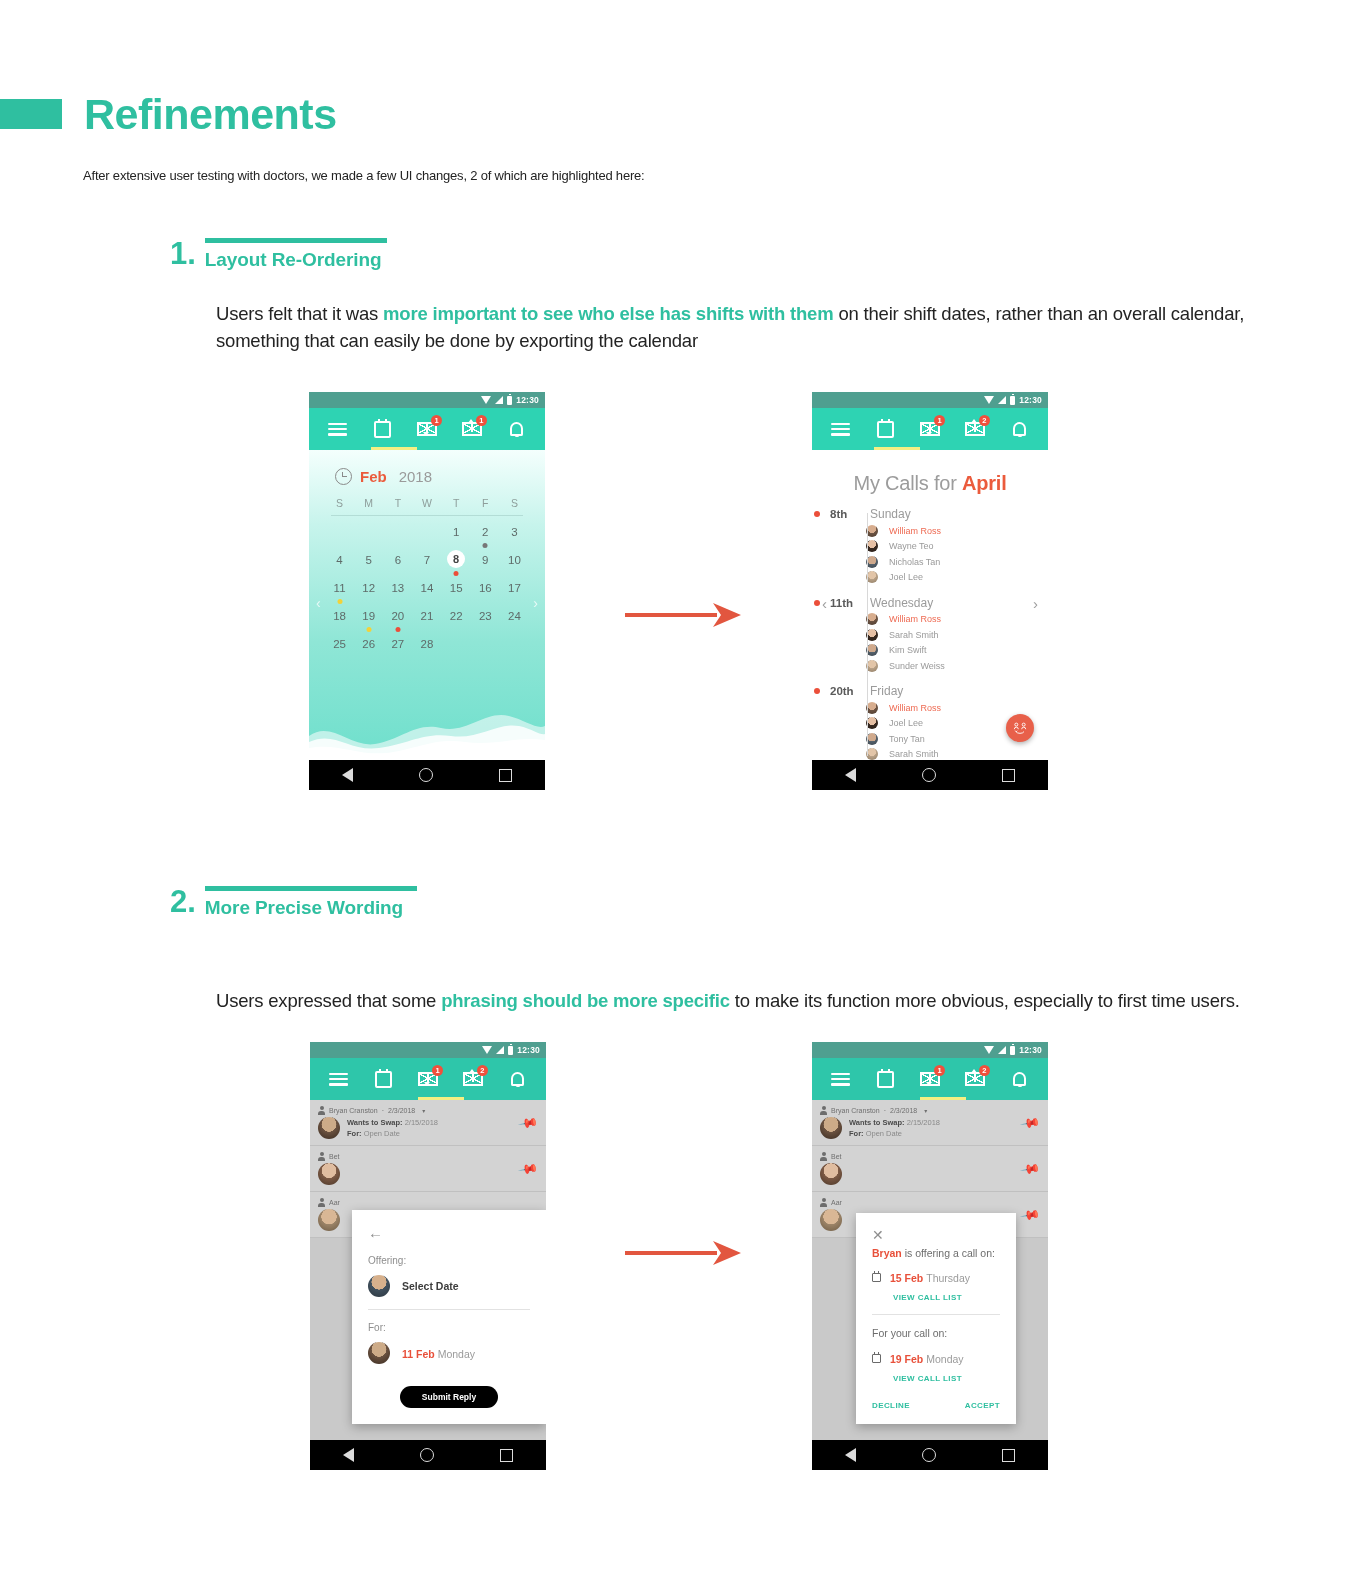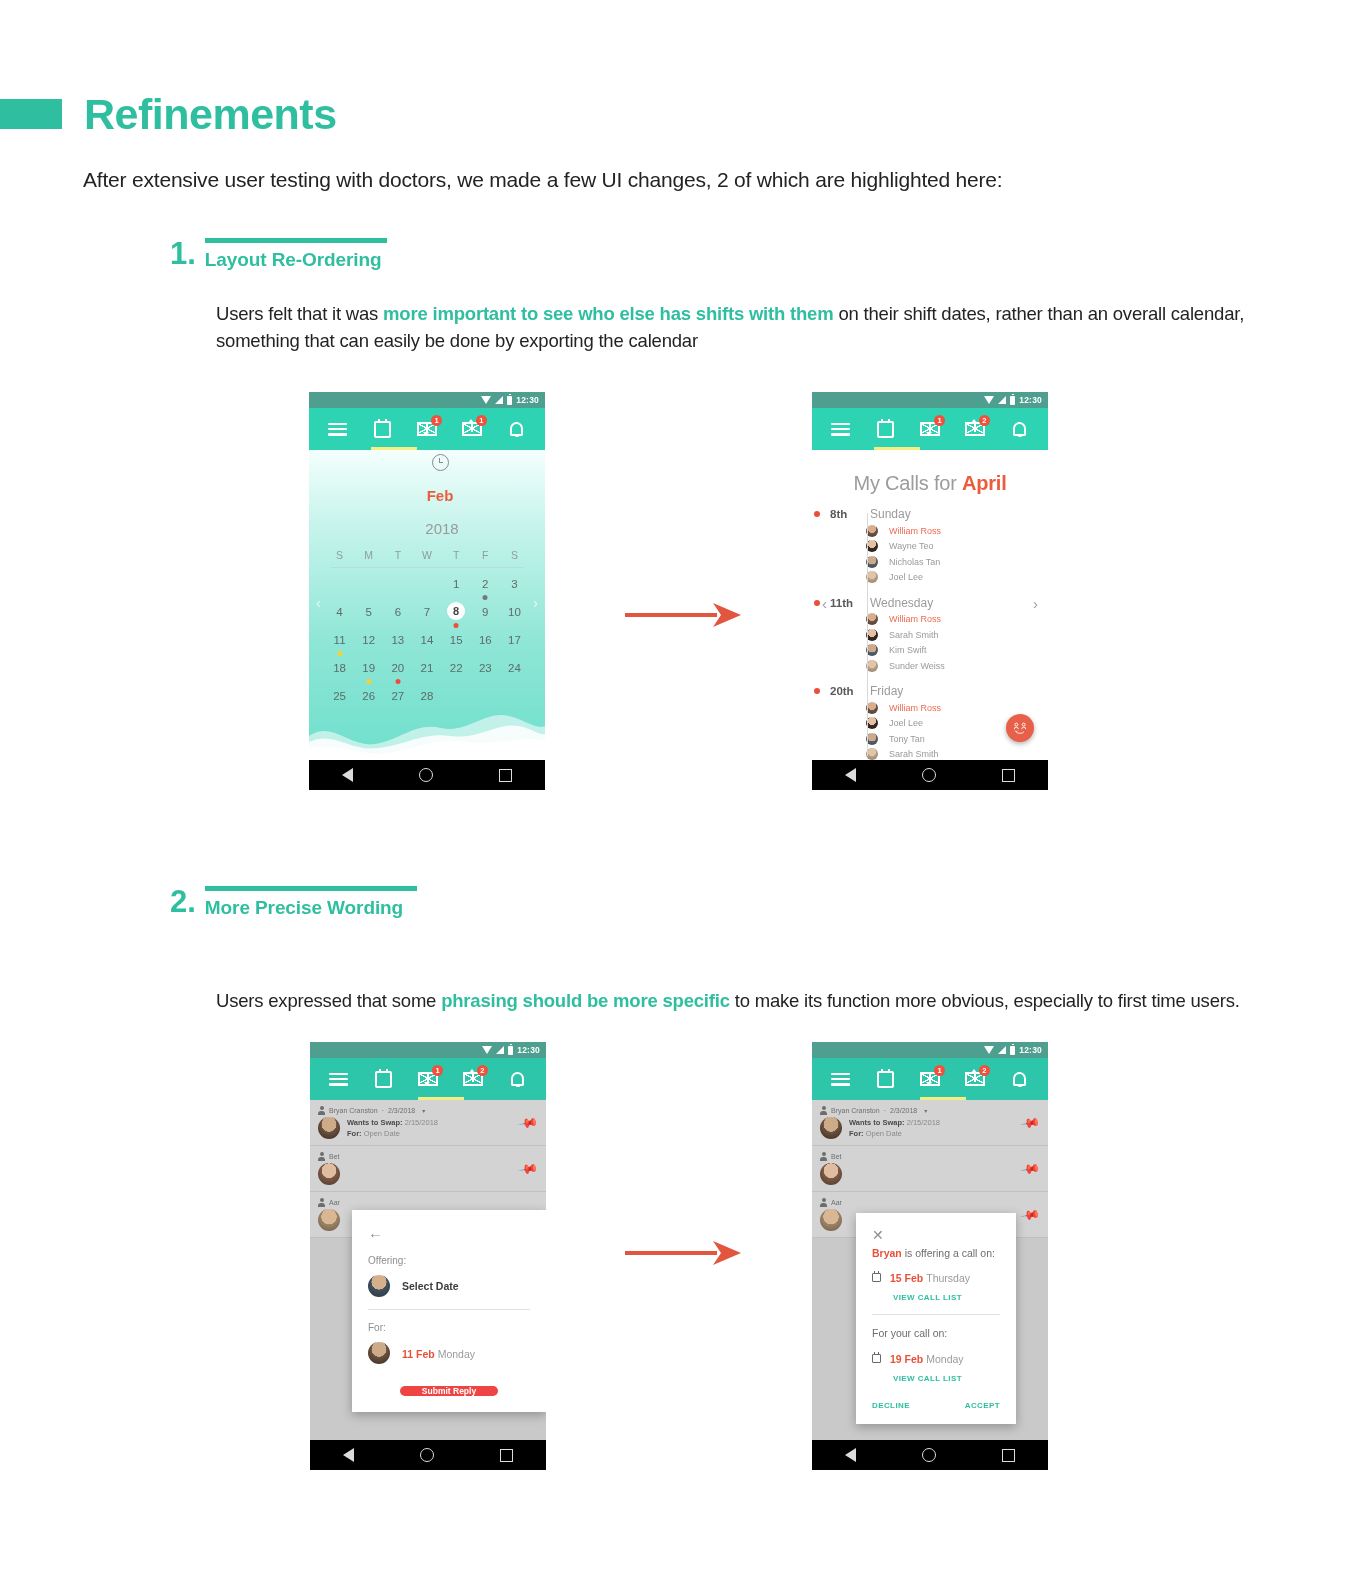--- a/index.html
+++ b/index.html
@@ -5,21 +5,21 @@
   html,body{margin:0;padding:0;}
   body{
     width:1366px;height:1580px;background:#ffffff;
     font-family:"Liberation Sans", sans-serif;
     color:#2b2b2b;overflow:hidden;position:relative;
   }
   
   .title-row{position:absolute;left:0;top:92px;height:44px;display:flex;align-items:center;}
   .title-bar{width:62px;height:30px;background:#2fbfa0;}
   .page-title{margin-left:22px;font-size:43px;font-weight:bold;color:#2fbfa0;letter-spacing:-0.5px;line-height:1;}
-  .intro{position:absolute;left:83px;top:168px;font-size:21px;color:#232323;letter-spacing:-0.2px;}
+  .intro{position:absolute;left:83px;top:168px;font-size:13px;color:#232323;letter-spacing:-0.2px;}
 
   
   .sec-head{position:absolute;display:flex;align-items:flex-end;}
   .sec-num{font-size:31px;font-weight:bold;color:#2fbfa0;line-height:1;margin-right:9px;}
   .sec-label-wrap{display:flex;flex-direction:column;}
   .sec-rule{height:5px;background:#2fbfa0;margin-bottom:7px;}
   .sec-label{font-size:19px;font-weight:bold;color:#2fbfa0;line-height:1;letter-spacing:-0.1px;}
   .sec-body{position:absolute;font-size:18.5px;line-height:1.45;color:#232323;letter-spacing:-0.2px;width:1035px;}
   .hl{color:#2fbfa0;font-weight:bold;}
 
@@ -55,21 +55,21 @@
      font-size:7.5px;font-weight:bold;display:flex;align-items:center;justify-content:center;padding:0 2px;box-sizing:border-box;}
   .tab-underline{position:absolute;bottom:0;height:3px;background:#f5ef83;}
 
   .navbar-btm{height:30px;background:#000;display:flex;align-items:center;justify-content:space-around;}
   .nb-back{width:0;height:0;border-top:7px solid transparent;border-bottom:7px solid transparent;border-right:11px solid #dcdcdc;}
   .nb-home{width:12px;height:12px;border:1.6px solid #dcdcdc;border-radius:50%;}
   .nb-rec{width:11px;height:11px;border:1.6px solid #dcdcdc;}
 
   
   .cal-body{height:310px;background:linear-gradient(to bottom,#f4fffd 0%,#c7f4ec 24%,#8fe6d6 62%,#6edfcc 100%);position:relative;overflow:hidden;}
-  .cal-hdr{display:flex;align-items:center;padding:4px 0 0 26px;gap:16px;flex-direction:column;}
+  .cal-hdr{display:flex;align-items:center;padding:18px 0 0 26px;gap:8px;}
   .clock-ic{width:15px;height:15px;border:1.6px solid #8a8a8a;border-radius:50%;position:relative;}
   .clock-ic:before{content:"";position:absolute;left:6px;top:3px;width:1.4px;height:5px;background:#8a8a8a;}
   .clock-ic:after{content:"";position:absolute;left:6.5px;top:7px;width:4px;height:1.4px;background:#8a8a8a;}
   .cal-month{font-size:15px;font-weight:bold;color:#eb5b3c;}
   .cal-year{font-size:15px;color:#9a9a9a;margin-left:4px;}
   .cal-grid{margin:12px 16px 0 16px;}
   .cal-week{display:grid;grid-template-columns:repeat(7,1fr);text-align:center;}
   .cal-dow{font-size:10.5px;color:#8e9e9b;padding-bottom:6px;}
   .cal-rule{height:1px;background:#b3ddd6;margin:0 6px 6px 6px;}
   .cal-cell{font-size:11.5px;color:#5e6b69;height:24px;position:relative;padding-top:4px;}
@@ -133,22 +133,22 @@
   .dlg-close{font-size:14px;color:#8e8e8e;}
   .dlg-lbl{font-size:10px;color:#8e8e8e;}
   .dlg-row{display:flex;align-items:center;gap:12px;margin-top:9px;}
   .dlg-av{width:22px;height:22px;border-radius:50%;flex:none;
      background:radial-gradient(circle at 50% 32%,#d6b08c 0 40%,#41515e 41%,#2a353f 100%);}
   .dlg-av.brown{background:radial-gradient(circle at 50% 33%,#cdab88 0 40%,#6b5240 41%,#3a2b21 100%);}
   .dlg-strong{font-size:10.5px;font-weight:bold;color:#3c3c3c;}
   .dlg-date{font-size:10.5px;font-weight:bold;color:#e8503a;}
   .dlg-day{font-size:10.5px;color:#9b9b9b;margin-left:3px;}
   .dlg-div{height:1px;background:#e2e2e2;margin:12px 0;}
-  .submit-btn{display:block;margin:0 auto;background:#ef4444;color:#fff;font-size:8.5px;font-weight:bold;
-     border-radius:12px;padding:0 22px;border:0;}
+  .submit-btn{display:block;margin:0 auto;background:#000000;color:#fff;font-size:8.5px;font-weight:bold;
+     border-radius:12px;padding:6px 22px;border:0;}
   .cal-sm{width:9px;height:9px;border:1.3px solid #6a6a6a;border-radius:1px;position:relative;box-sizing:border-box;flex:none;}
   .cal-sm:before{content:"";position:absolute;top:-2.5px;left:1px;width:1.3px;height:2.5px;background:#6a6a6a;}
   .cal-sm:after{content:"";position:absolute;top:-2.5px;right:1px;width:1.3px;height:2.5px;background:#6a6a6a;}
   .link{font-size:8px;font-weight:bold;color:#2fbfa0;letter-spacing:.4px;}
   .offer-line{font-size:10.5px;color:#6d6d6d;}
   .offer-line b{color:#e8503a;font-weight:bold;}
   .dlg-actions{display:flex;justify-content:space-between;margin-top:18px;}
 
   .arrow-wrap{position:absolute;}
 </style>

